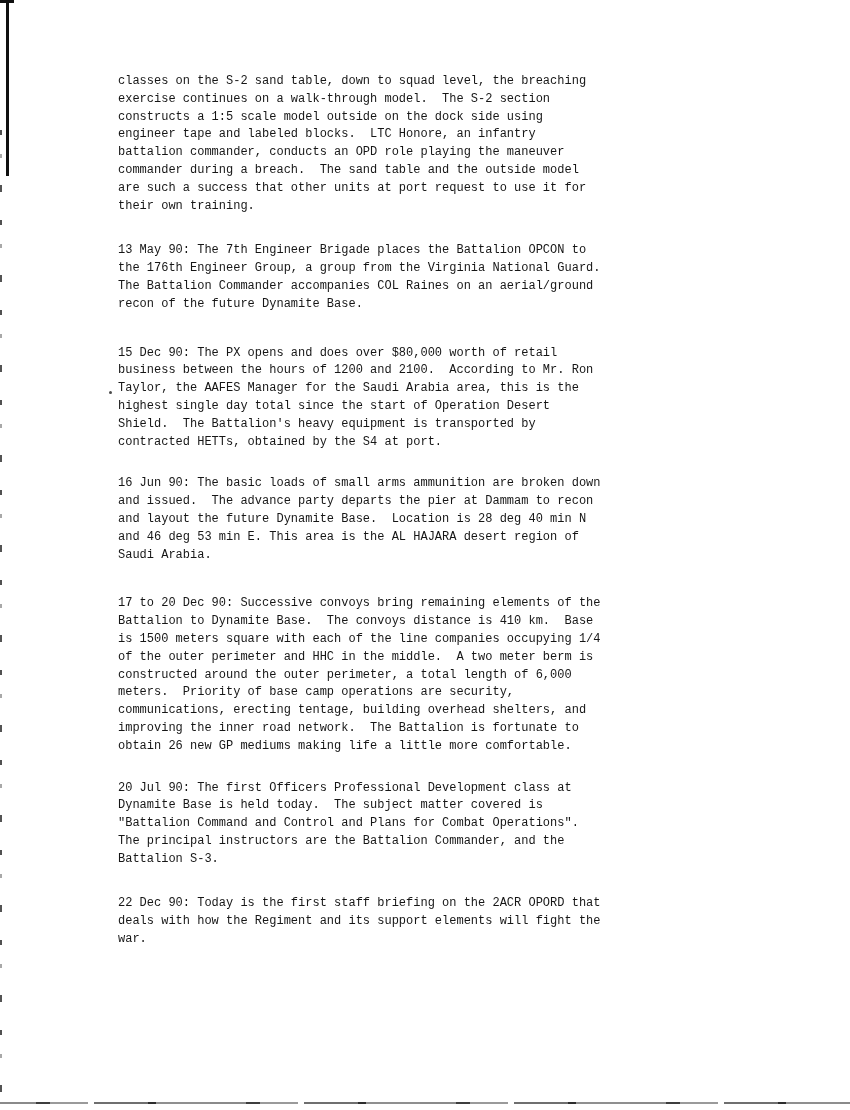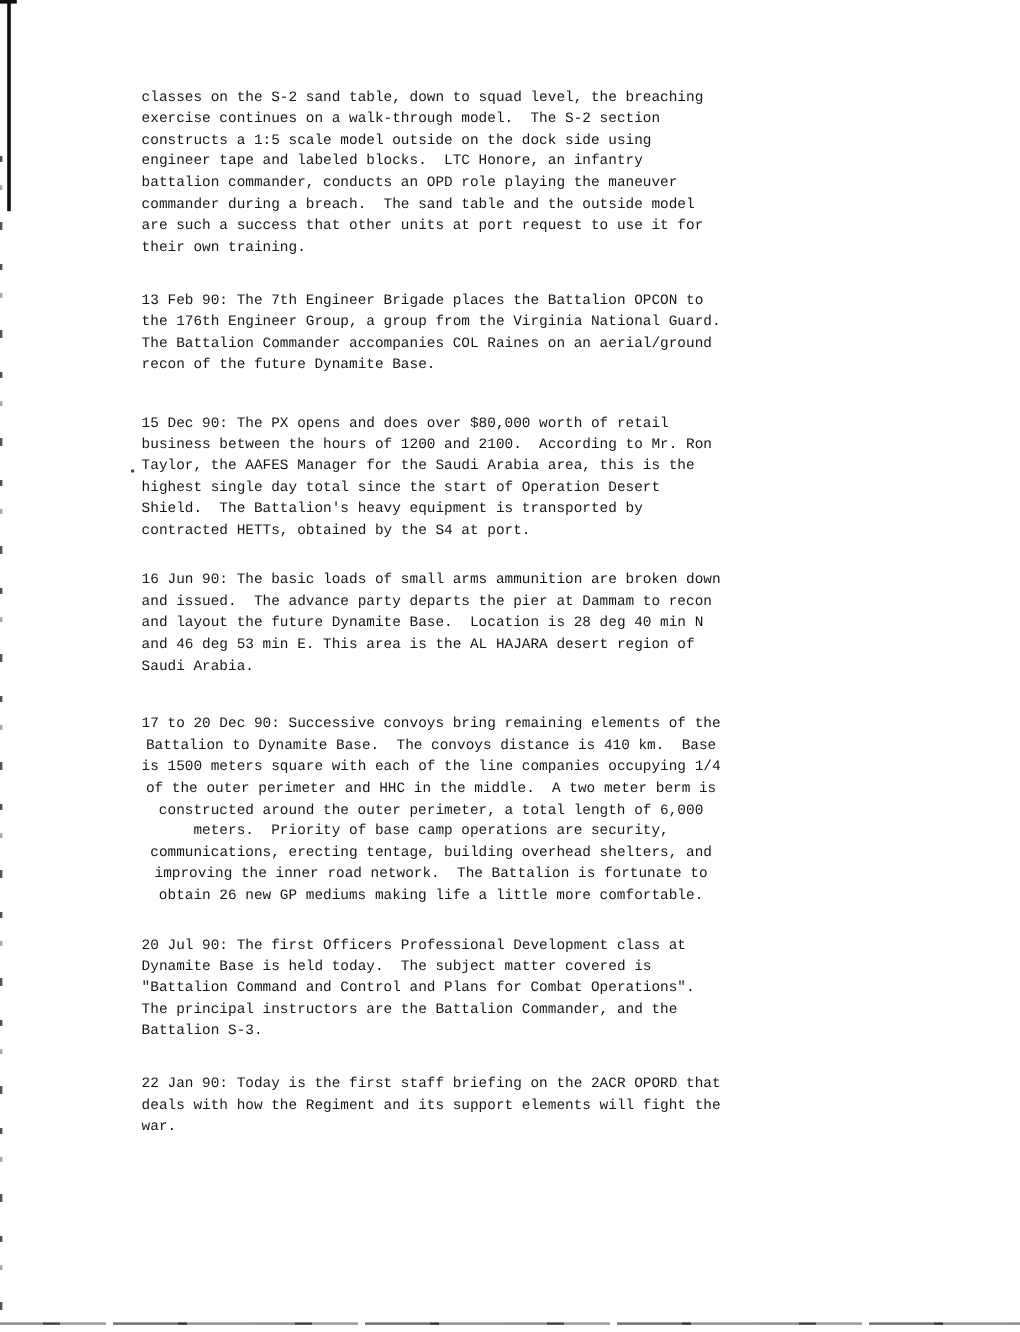--- a/index.html
+++ b/index.html
@@ -26,21 +26,21 @@
     letter-spacing: 0;
   }
   .para {
     white-space: pre;
     margin: 0;
   }
   .para.p1 { margin-bottom: 27px; }
   .para.p2 { margin-bottom: 31px; }
   .para.p3 { margin-bottom: 24px; }
   .para.p4 { margin-bottom: 31px; }
-  .para.p5 { margin-bottom: 24px; text-align: center; }
+  .para.p5 { margin-bottom: 24px; }
   .para.p6 { margin-bottom: 27px; }
 
   
   .corner-h {
     position: absolute;
     left: 0; top: 0;
     width: 14px; height: 3px;
     background: #101010;
   }
   .corner-v {
@@ -99,21 +99,21 @@
 
   <div class="doc">
     <p class="para p1">classes on the S-2 sand table, down to squad level, the breaching
 exercise continues on a walk-through model.  The S-2 section
 constructs a 1:5 scale model outside on the dock side using
 engineer tape and labeled blocks.  LTC Honore, an infantry
 battalion commander, conducts an OPD role playing the maneuver
 commander during a breach.  The sand table and the outside model
 are such a success that other units at port request to use it for
 their own training.</p>
-    <p class="para p2">13 Feb 90: The 7th Engineer Brigade places the Battalion OPCON to
+    <p class="para p2">13 May 90: The 7th Engineer Brigade places the Battalion OPCON to
 the 176th Engineer Group, a group from the Virginia National Guard.
 The Battalion Commander accompanies COL Raines on an aerial/ground
 recon of the future Dynamite Base.</p>
     <p class="para p3">15 Dec 90: The PX opens and does over $80,000 worth of retail
 business between the hours of 1200 and 2100.  According to Mr. Ron
 Taylor, the AAFES Manager for the Saudi Arabia area, this is the
 highest single day total since the start of Operation Desert
 Shield.  The Battalion's heavy equipment is transported by
 contracted HETTs, obtained by the S4 at port.</p>
     <p class="para p4">16 Jun 90: The basic loads of small arms ammunition are broken down
@@ -128,18 +128,18 @@
 constructed around the outer perimeter, a total length of 6,000
 meters.  Priority of base camp operations are security,
 communications, erecting tentage, building overhead shelters, and
 improving the inner road network.  The Battalion is fortunate to
 obtain 26 new GP mediums making life a little more comfortable.</p>
     <p class="para p6">20 Jul 90: The first Officers Professional Development class at
 Dynamite Base is held today.  The subject matter covered is
 "Battalion Command and Control and Plans for Combat Operations".
 The principal instructors are the Battalion Commander, and the
 Battalion S-3.</p>
-    <p class="para p7">22 Jan 90: Today is the first staff briefing on the 2ACR OPORD that
+    <p class="para p7">22 Dec 90: Today is the first staff briefing on the 2ACR OPORD that
 deals with how the Regiment and its support elements will fight the
 war.</p>
   </div>
 
 </div>
 
 </body></html>

